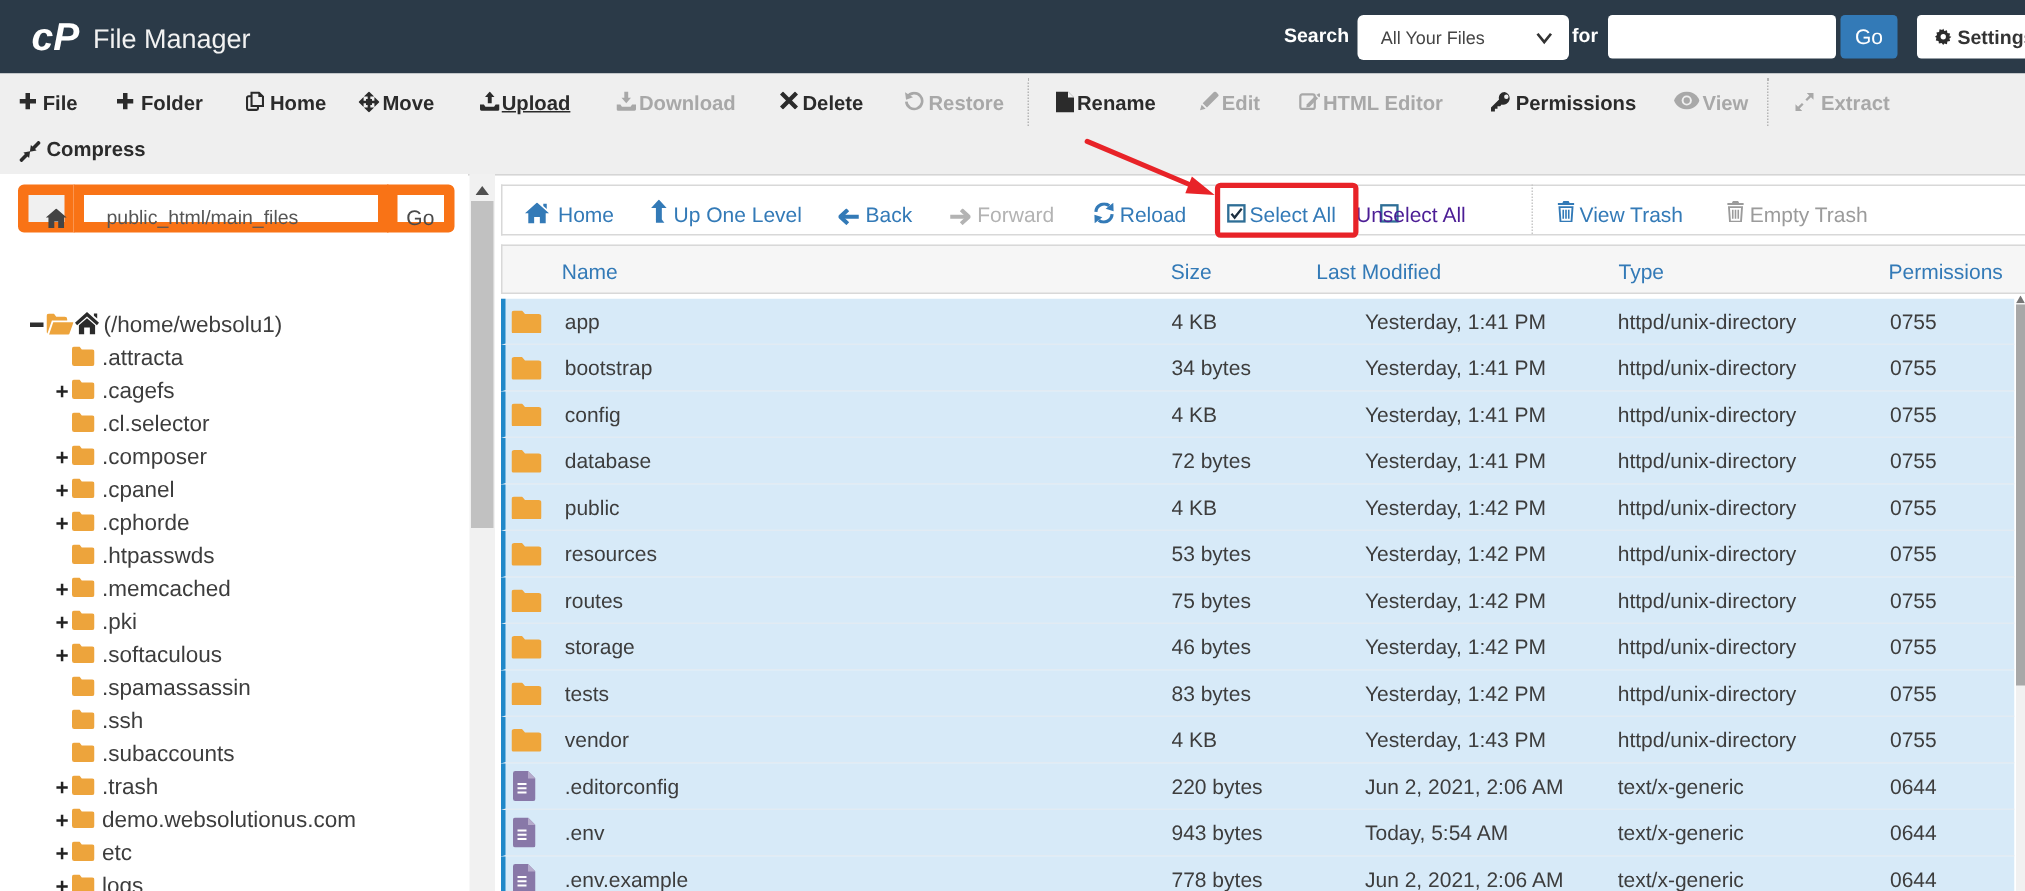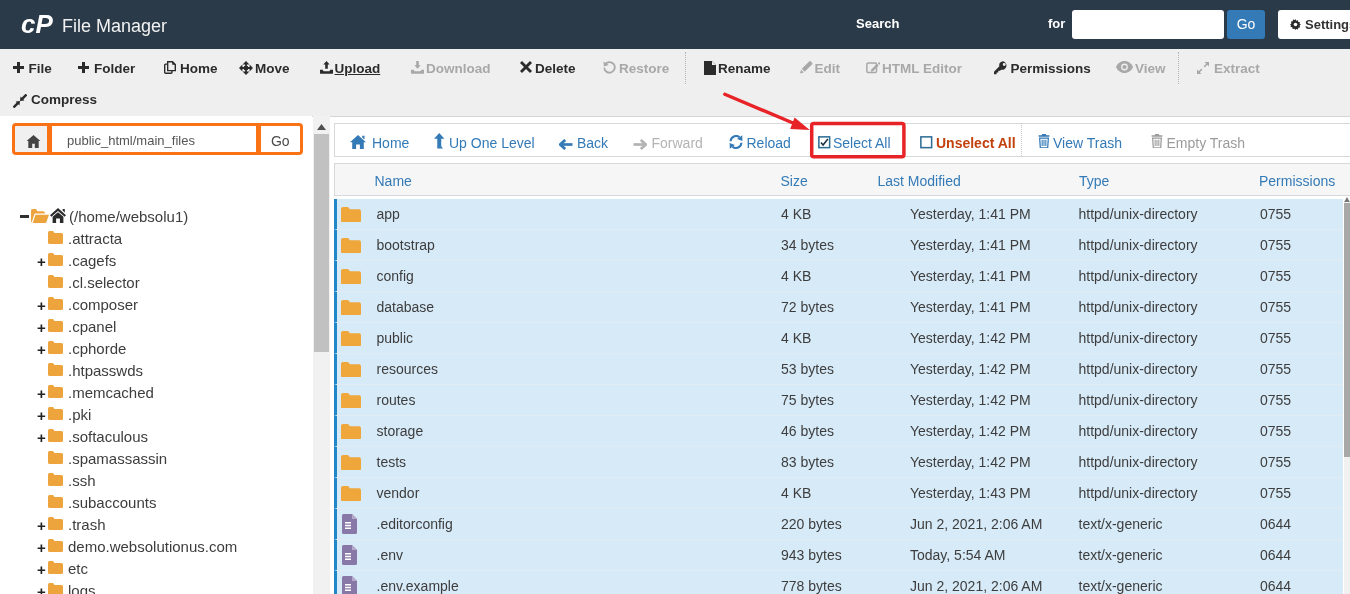--- a/index.html
+++ b/index.html
@@ -19,21 +19,21 @@
 #settingsbtn { position:absolute; left:1278px; top:10px; width:110px; height:29px; background:#fff;
   border-radius:3px; font-size:13px; color:#333; font-weight:bold; }
 
 #toolbar { position:absolute; left:0; top:49px; width:1350px; height:68px; background:#efefef;
   border-bottom:1px solid #d5d5d5; }
 .titem { position:absolute; font-size:13.5px; font-weight:bold; color:#2b2b2b; white-space:nowrap; }
 .titem.dis { color:#a8a8a8; }
 .tsep { position:absolute; top:52px; height:32px; width:0; border-left:1px dotted #b5b5b5; }
 
 #sidebar { position:absolute; left:0; top:116px; width:312px; height:478px; background:#fff; }
-.sbx { position:absolute; border:3px solid #f97316; background:#fff; }
+.sbx { position:absolute; border:7px solid #f97316; background:#fff; }
 #homebtn { left:12px; top:7px; width:38px; height:32px; background:#f0f0f0; border-radius:4px 0 0 4px; }
 #pathinput { left:49px; top:7px; width:210px; height:32px; font-size:13px; color:#555; line-height:30px; padding-left:15px; }
 #sgo { left:258px; top:7px; width:44.5px; height:32px; font-size:14px; color:#4a4a4a; text-align:center; line-height:30px; border-radius:0 4px 4px 0; }
 #collapse { left:12px; top:46px; width:290px; height:31px; font-size:15px; color:#444; text-align:center; line-height:29px; border-radius:3px; }
 .trow { position:absolute; left:0; width:312px; height:22px; font-size:15px; color:#3d3d3d; white-space:nowrap; }
 .trow .plus { position:absolute; left:37px; top:3px; width:10px; height:15px; font-weight:bold; font-size:15px; color:#222; }
 .trow .lbl { position:absolute; left:68px; top:2px; }
 
 #sb-track { position:absolute; left:313px; top:116px; width:17px; height:478px; background:#f1f1f1; }
 #sb-thumb { position:absolute; left:314px; top:134px; width:15px; height:218px; background:#c1c1c1; }
@@ -57,20 +57,26 @@
 #annot { position:absolute; left:0; top:0; width:1350px; height:594px; pointer-events:none; }
 </style>
 </head>
 <body>
 <div id="topbar">
   <svg id="logo" viewBox="0 0 34 26">
     <text x="1" y="22" font-family="Liberation Sans" font-size="26" font-weight="bold" font-style="italic" fill="#fff">cP</text>
   </svg>
   <span id="title">File Manager</span>
   <span class="wlabel" style="left:856px;">Search</span>
+  <div id="selbox">
+      <span class="txt">All Your Files</span>
+    <svg style="position:absolute;right:11px;top:10px;" width="11" height="10" viewBox="0 0 11 10">
+        <path d="M1 2.5 L5.5 8 L10 2.5" fill="none" stroke="#333" stroke-width="1.8"></path>
+      </svg>
+  </div>
   <span class="wlabel" style="left:1048px;">for</span>
   <div id="searchinput"></div>
   <div id="gobtn">Go</div>
   <div id="settingsbtn">
       <span style="position:absolute;left:27px;top:7px;">Settings</span>
     <svg style="position:absolute;left:12px;top:9px;" width="11" height="11" viewBox="0 0 16 16">
         <path fill="#2b2b2b" d="M8 0l1 2.4 2.6-.6 .4 2.6 2.6.4-.6 2.6L16 8l-2 1.6.6 2.6-2.6.4-.4 2.6-2.6-.6L8 16l-1.6-2-2.6.6-.4-2.6-2.6-.4.6-2.6L0 8l2-1.6L1.4 3.8 4 3.4 4.4.8 7 1.4z"></path>
         <circle cx="8" cy="8" r="2.6" fill="#fff"></circle>
       </svg>
   </div>
@@ -330,21 +336,21 @@
       </svg></span>
     <span class="nlink" style="left:411.5px;color:#337ab7;">Reload</span>
     <span class="nlink" style="left:483px;top:11.5px;"><svg width="12.5" height="12.5" viewBox="0 0 13 13">
         <rect x="0.9" y="0.9" width="11.2" height="11.2" fill="#fff" stroke="#2e6e96" stroke-width="1.6"></rect>
         <path fill="none" stroke="#1c2f40" stroke-width="1.6" d="M3.1 6.8 5.3 9.4 10.2 3.2"></path>
       </svg></span>
     <span class="nlink" style="left:498px;color:#337ab7;">Select All</span>
     <span class="nlink" style="left:585px;top:11.5px;"><svg width="12.5" height="12.5" viewBox="0 0 13 13">
         <rect x="0.9" y="0.9" width="11.2" height="11.2" fill="#fff" stroke="#2e6e96" stroke-width="1.6"></rect>
       </svg></span>
-    <span class="nlink" style="left:601px;color:#c2410c;font-weight:bold;">Unselect All</span>
+    <span class="nlink" style="left:569px;color:#4c1d95;">Unselect All</span>
     <span class="nlink" style="left:703px;top:9.5px;"><svg width="12" height="14.5" viewBox="0 0 12 15">
         <path fill="#337ab7" d="M4.2 0h3.6l.7 1.3H11.6V2.8H0.4V1.3H3.5z"></path>
         <path fill="none" stroke="#337ab7" stroke-width="1.3" d="M1.5 4.2h9l-.7 10.1H2.2z"></path>
         <path fill="none" stroke="#337ab7" stroke-width="1.1" d="M4.1 6v6.3M6 6v6.3M7.9 6v6.3"></path>
       </svg></span>
     <span class="nlink" style="left:718px;color:#337ab7;">View Trash</span>
     <span class="nlink" style="left:815.5px;top:9.5px;"><svg width="12" height="14.5" viewBox="0 0 12 15">
         <path fill="#9b9b9b" d="M4.2 0h3.6l.7 1.3H11.6V2.8H0.4V1.3H3.5z"></path>
         <path fill="none" stroke="#9b9b9b" stroke-width="1.3" d="M1.5 4.2h9l-.7 10.1H2.2z"></path>
         <path fill="none" stroke="#9b9b9b" stroke-width="1.1" d="M4.1 6v6.3M6 6v6.3M7.9 6v6.3"></path>

